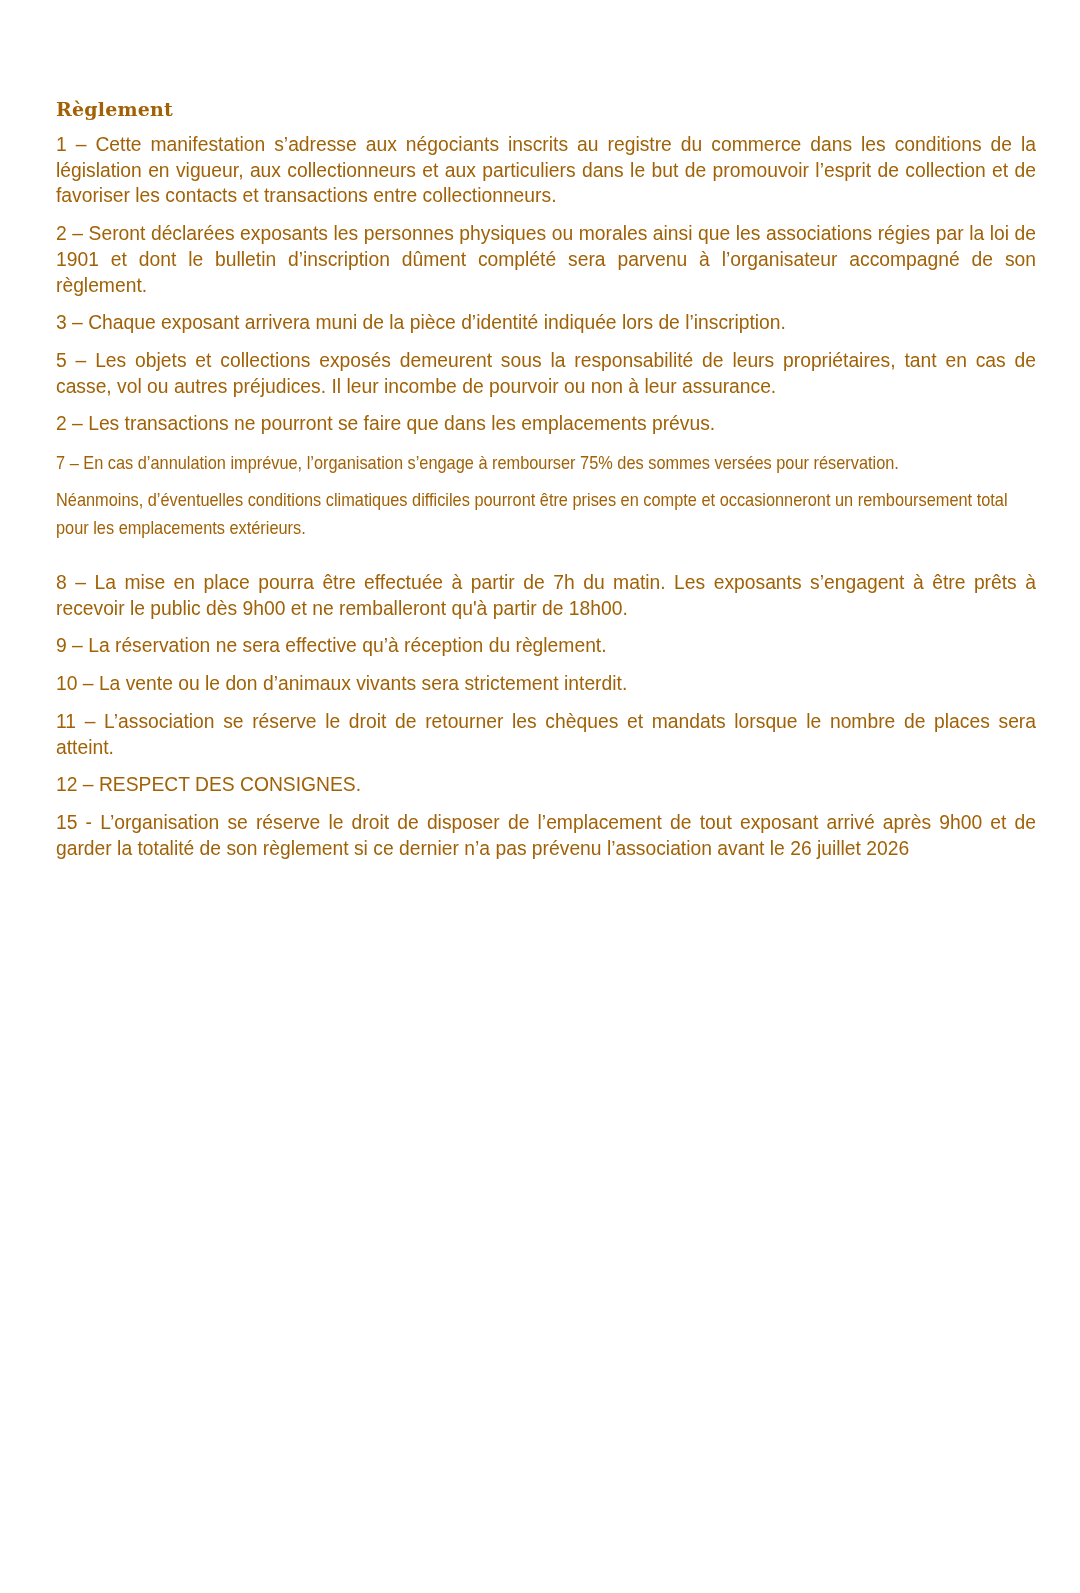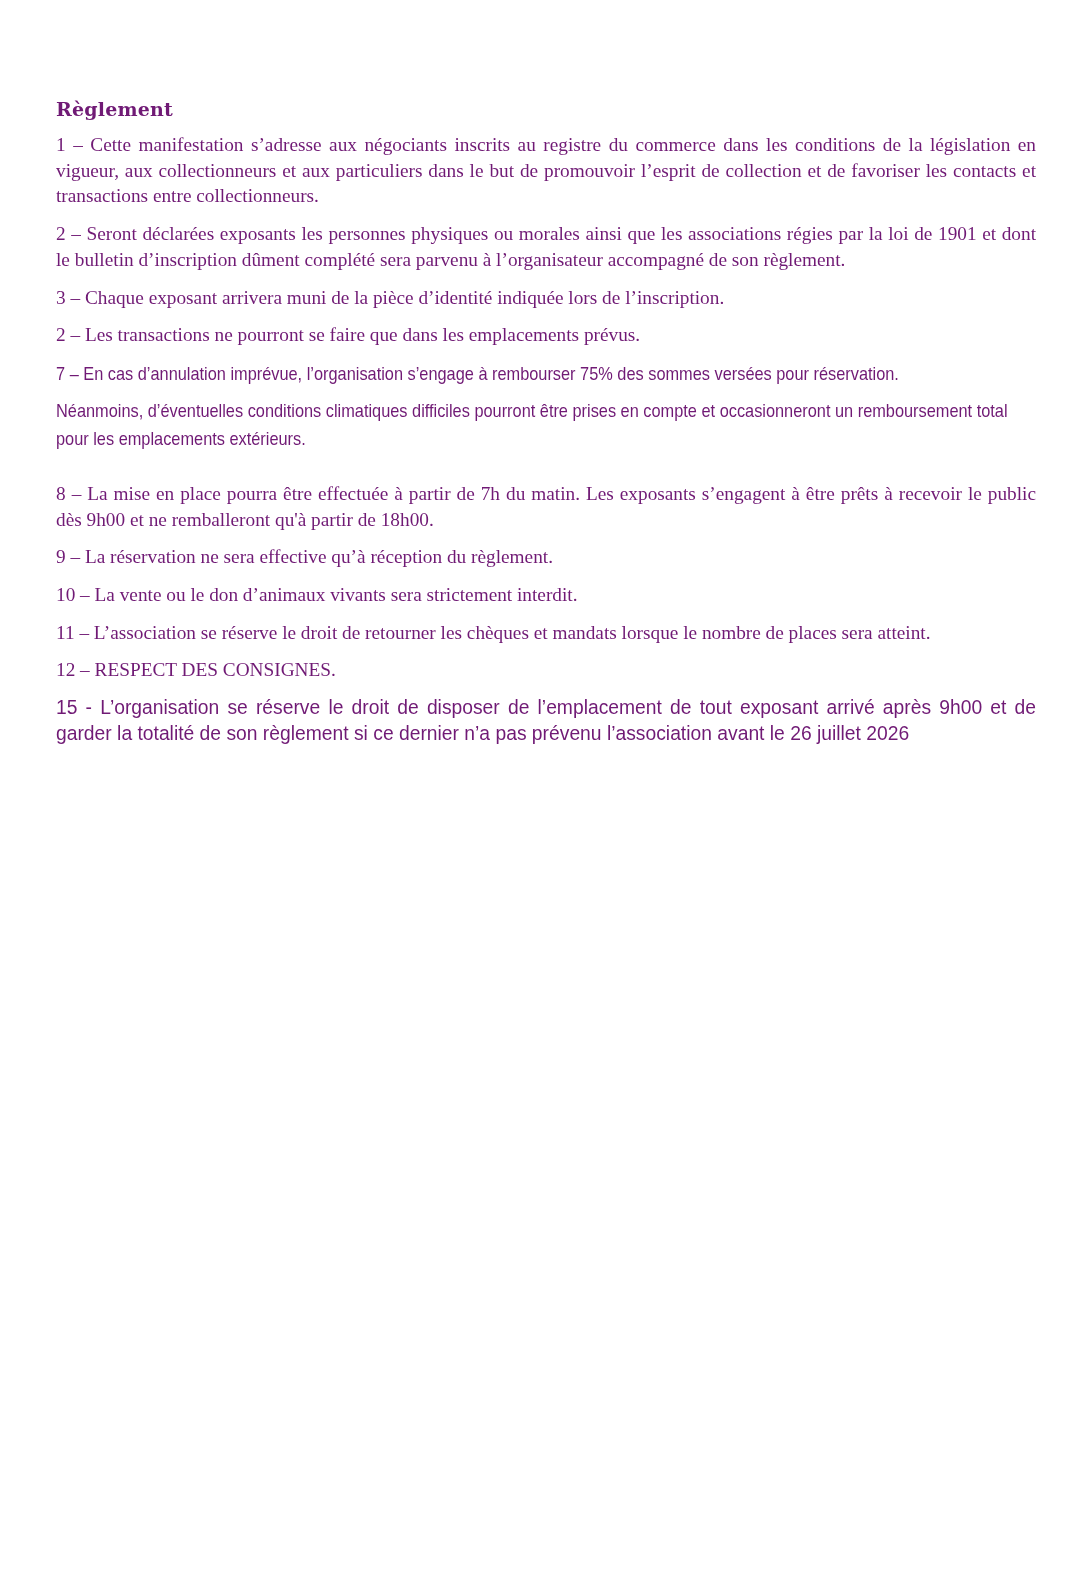--- a/index.html
+++ b/index.html
@@ -1,33 +1,34 @@
 <!DOCTYPE html>
 <html><head>
 <meta charset="utf-8">
 <style>
   html, body { margin: 0; padding: 0; background: #ffffff; }
   body { width: 1080px; height: 1593px; position: relative; overflow: hidden; }
-  .page { position: absolute; left: 56px; top: 98px; width: 980px; color: #701a75; }
+  .page { position: absolute; left: 56px; top: 98px; width: 980px; color: #a16207; }
   .title { font-family: "DejaVu Serif", "Liberation Serif", serif; font-weight: bold; font-size: 19px; margin: 0 0 12px 0; letter-spacing: 0.2px; }
-  .p { font-family: Liberation Serif, serif; font-size: 19.3px; line-height: 25.7px; margin: 0 0 12px 0; text-align: justify; text-align-last: left; }
+  .p { font-family: Liberation Sans, sans-serif; font-size: 19.3px; line-height: 25.7px; margin: 0 0 12px 0; text-align: justify; text-align-last: left; }
   .p.nojust { text-align: left; margin-top: 12px; }
   .p.cond { font-family: "Liberation Sans", sans-serif; font-size: 19px; line-height: 27px; transform: scaleX(0.86); transform-origin: left top; width: 116%; margin-bottom: 10px; }
   .p.cond2 { font-family: "Liberation Sans", sans-serif; font-size: 19px; line-height: 28px; transform: scaleX(0.86); transform-origin: left top; width: 116%; text-align: left; margin-bottom: 28px; }
   .p.p15 { font-family: Liberation Sans, sans-serif; }
 </style>
 </head>
 <body>
 
 <div class="page">
   <h1 class="title">Règlement</h1>
 
   <p class="p">1 – Cette manifestation s’adresse aux négociants inscrits au registre du commerce dans les conditions de la législation en vigueur, aux collectionneurs et aux particuliers dans le but de promouvoir l’esprit de collection et de favoriser les contacts et transactions entre collectionneurs.</p>
   <p class="p">2 – Seront déclarées exposants les personnes physiques ou morales ainsi que les associations régies par la loi de 1901 et dont le bulletin d’inscription dûment complété sera parvenu à l’organisateur accompagné de son règlement.</p>
   <p class="p nojust">3 – Chaque exposant arrivera muni de la pièce d’identité indiquée lors de l’inscription.</p>
+  <p class="p">5 – Les objets et collections exposés demeurent sous la responsabilité de leurs propriétaires, tant en cas de casse, vol ou autres préjudices. Il leur incombe de pourvoir ou non à leur assurance.</p>
   <p class="p nojust">2 – Les transactions ne pourront se faire que dans les emplacements prévus.</p>
   <p class="p cond">7 – En cas d’annulation imprévue, l’organisation s’engage à rembourser 75% des sommes versées pour réservation.</p>
   <p class="p cond2">Néanmoins, d’éventuelles conditions climatiques difficiles pourront être prises en compte et occasionneront un remboursement total pour les emplacements extérieurs.</p>
   <p class="p">8 – La mise en place pourra être effectuée à partir de 7h du matin. Les exposants s’engagent à être prêts à recevoir le public dès 9h00 et ne remballeront qu'à partir de 18h00.</p>
   <p class="p nojust">9 – La réservation ne sera effective qu’à réception du règlement.</p>
   <p class="p nojust">10 – La vente ou le don d’animaux vivants sera strictement interdit.</p>
   <p class="p">11 – L’association se réserve le droit de retourner les chèques et mandats lorsque le nombre de places sera atteint.</p>
   <p class="p nojust">12 – RESPECT DES CONSIGNES.</p>
   <p class="p p15">15 - L’organisation se réserve le droit de disposer de l’emplacement de tout exposant arrivé après 9h00 et de garder la totalité de son règlement si ce dernier n’a pas prévenu l’association avant le 26 juillet  2026</p>
 </div>

